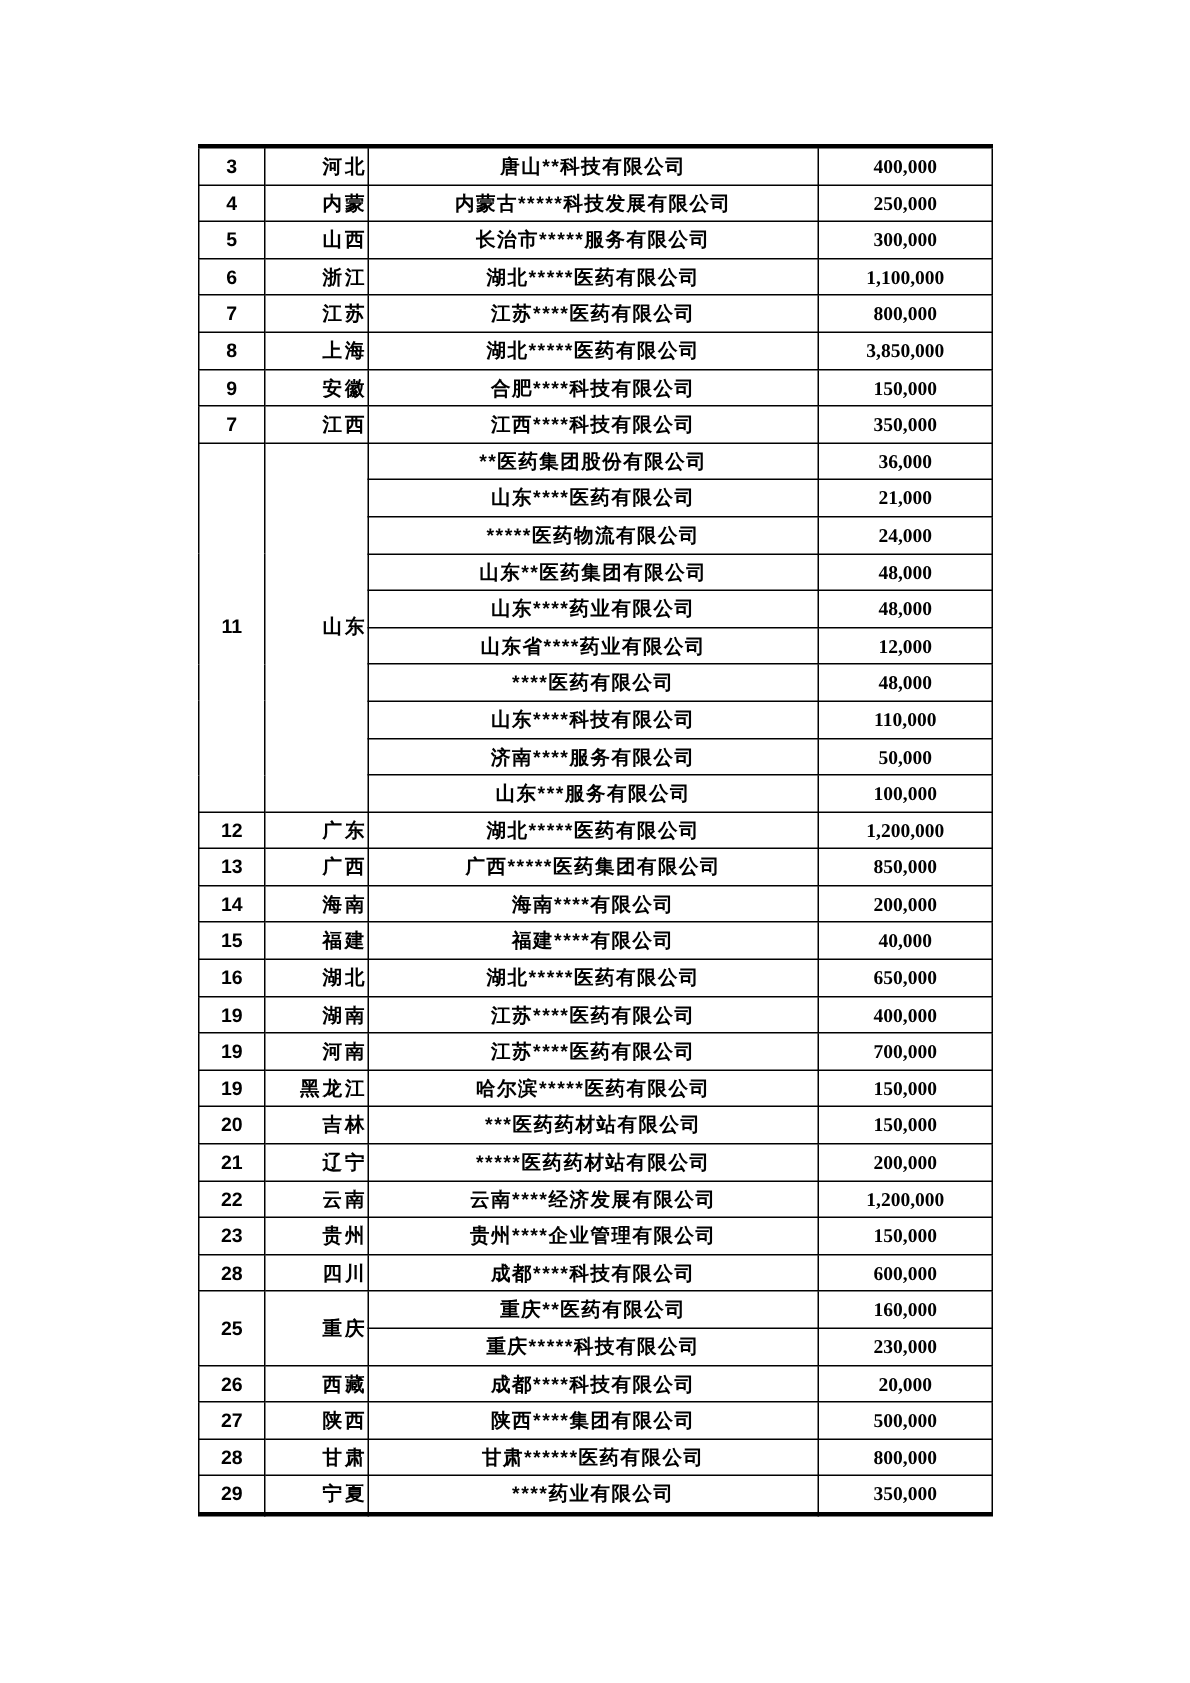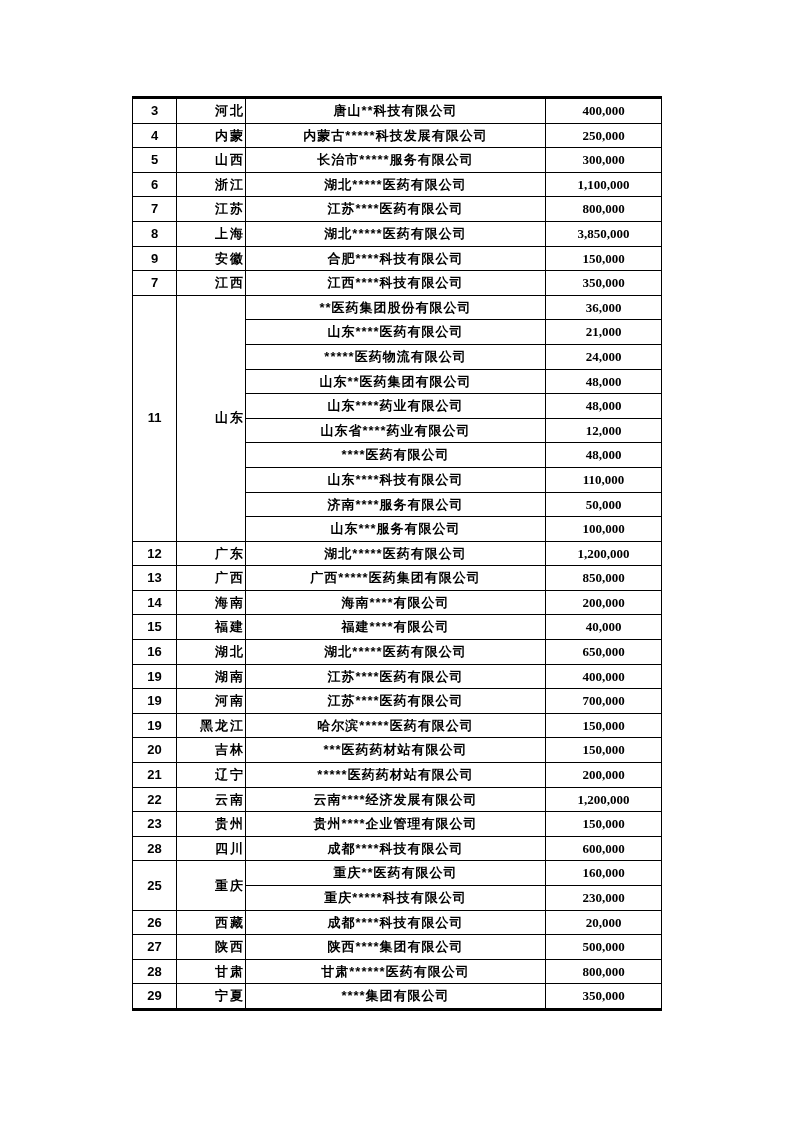--- a/index.html
+++ b/index.html
@@ -286,21 +286,21 @@
           </tr>
           <tr>
             <td class="col-no" rowspan="1">28</td>
             <td class="col-province" rowspan="1">甘肃</td>
             <td class="col-company">甘肃******医药有限公司</td>
             <td class="col-amount">800,000</td>
           </tr>
           <tr>
             <td class="col-no" rowspan="1">29</td>
             <td class="col-province" rowspan="1">宁夏</td>
-            <td class="col-company">****集团有限公司</td>
+            <td class="col-company">****药业有限公司</td>
             <td class="col-amount">350,000</td>
           </tr>
         </tbody>
     </table>
   </div>
 
 
 </div>
 
 </body></html>

